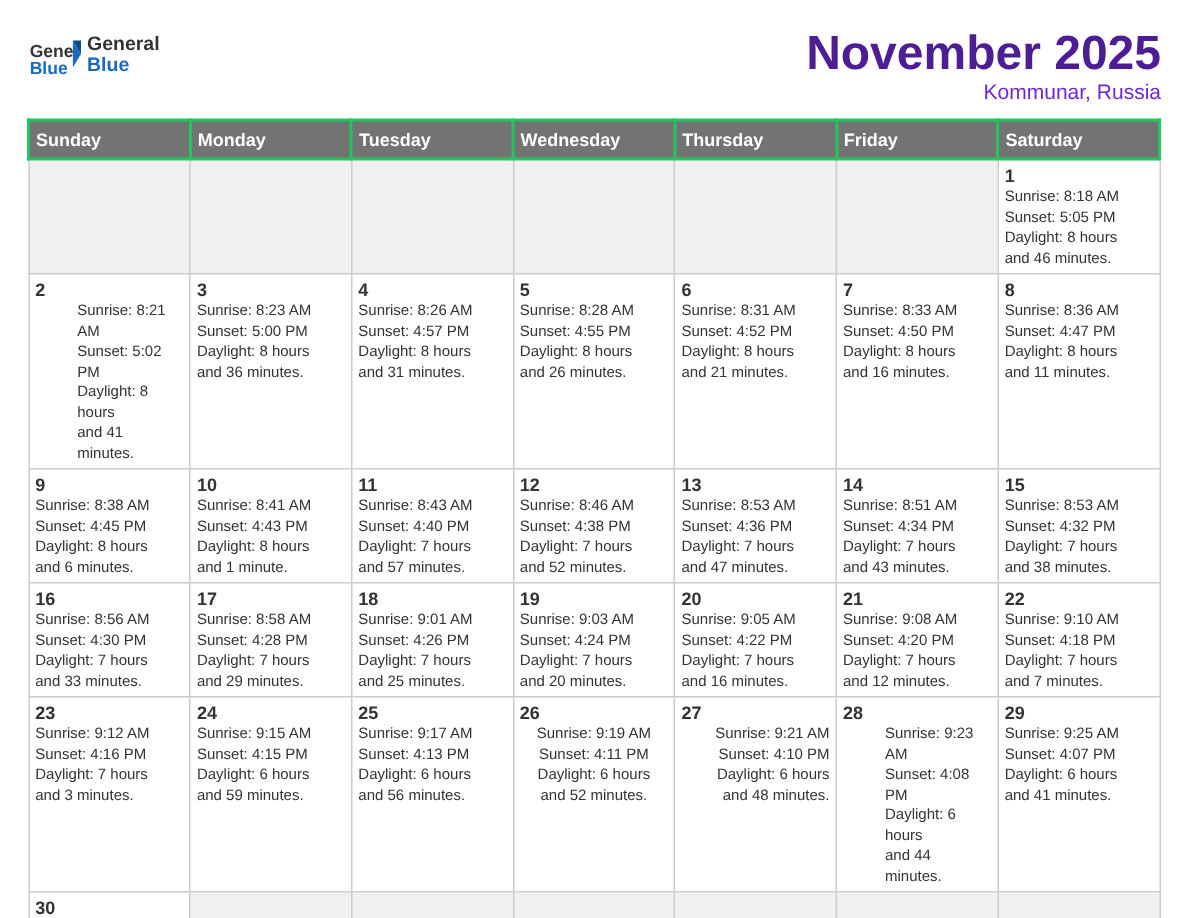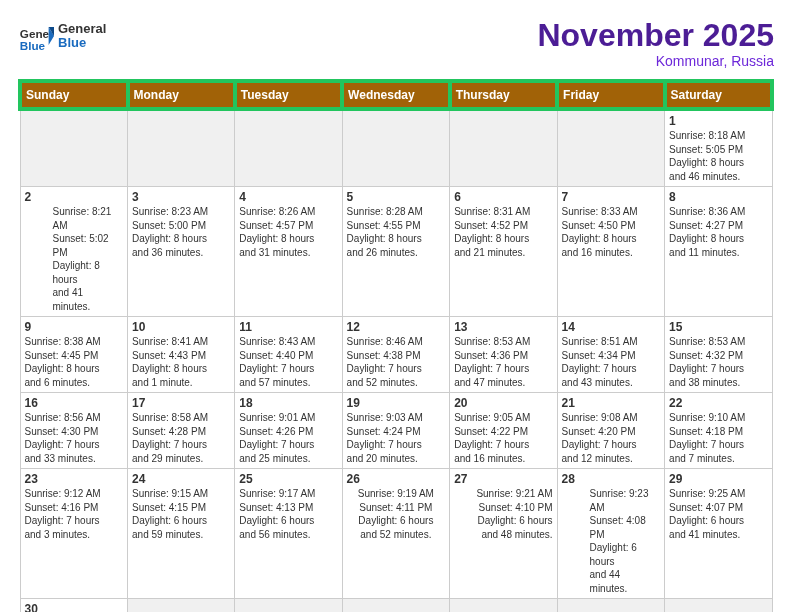--- a/index.html
+++ b/index.html
@@ -43,27 +43,27 @@
     .location {
       font-size: 14px;
       color: #6d28d9;
     }
     .calendar {
       width: 100%;
       border-collapse: collapse;
       border: 1px solid #ccc;
     }
     .calendar th {
-      background: #a16207;
+      background: #737373;
       color: #fff;
       font-size: 12px;
       font-weight: bold;
       padding: 5px 4px;
       text-align: left;
-      border: 4px solid #22c55e;
+      border: 2px solid #22c55e;
     }
     .calendar td {
       width: 108px;
       vertical-align: top;
       border: 1px solid #ccc;
       padding: 3px 4px;
       font-size: 10px;
       color: #333;
       background: #fff;
       min-height: 68px;
@@ -177,21 +177,21 @@
           <td>
             <span class="day-num">7</span>
             <div class="day-info" style="white-space: pre-line;">Sunrise: 8:33 AM
 Sunset: 4:50 PM
 Daylight: 8 hours
 and 16 minutes.</div>
           </td>
           <td>
             <span class="day-num">8</span>
             <div class="day-info" style="white-space: pre-line;">Sunrise: 8:36 AM
-Sunset: 4:27 PM
+Sunset: 4:47 PM
 Daylight: 8 hours
 and 11 minutes.</div>
           </td>
         </tr>
         <tr>
           <td>
             <span class="day-num">9</span>
             <div class="day-info" style="white-space: pre-line;">Sunrise: 8:38 AM
 Sunset: 4:45 PM
 Daylight: 8 hours

